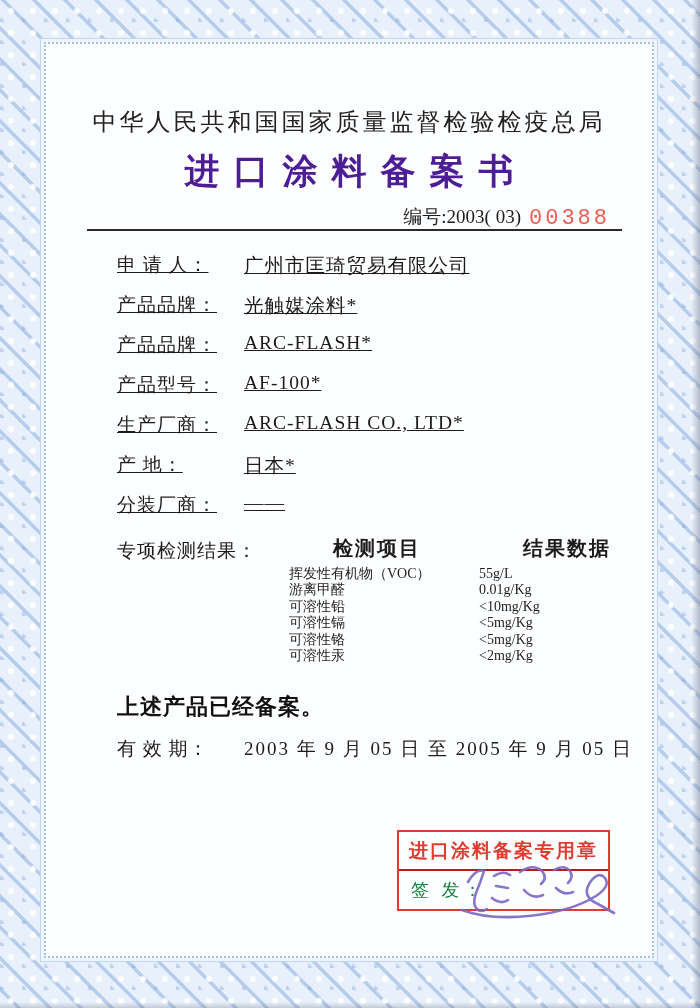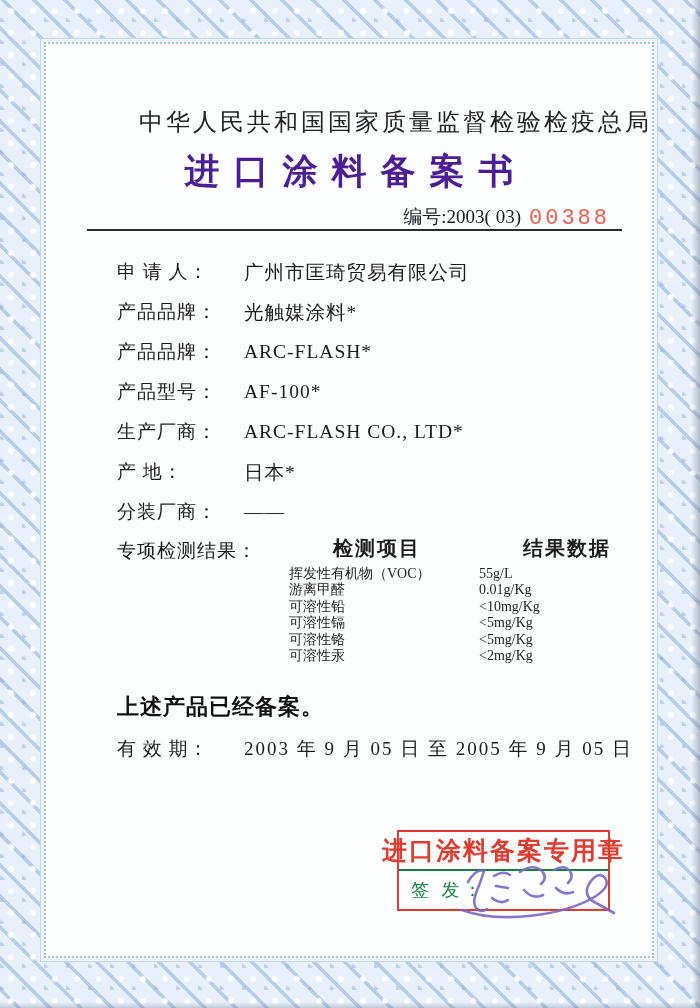--- a/index.html
+++ b/index.html
@@ -29,41 +29,41 @@
 
   
   .sheet {
     position:absolute; left:44px; top:42px; right:46px; bottom:50px;
     background:#fdfeff;
     border:2px dotted #9fc6d6;
     box-shadow:0 0 0 3px #eef5fc, 0 0 0 4px #c2d6ef;
   }
 
   .authority {
-    position:absolute; top:62px; left:0; right:0; text-align:right;
+    position:absolute; top:62px; left:0; right:0; text-align:center;
     font-size:24px; letter-spacing:3px; color:#222; white-space:nowrap;
   }
   .doc-title {
     position:absolute; top:104px; left:0; right:0; text-align:center;
     font-size:35px; font-weight:bold; letter-spacing:14px; padding-left:14px;
     color:#4c1d95;
   }
   .serial-row {
     position:absolute; top:160px; right:42px; font-size:19px; white-space:nowrap;
   }
   .serial-num {
     font-family:"Liberation Mono", monospace; font-size:22px; letter-spacing:3px;
     margin-left:8px; vertical-align:-1px;
   }
   .rule {
     position:absolute; top:185px; left:41px; width:535px; height:2px; background:#2a2a2a;
   }
 
   .fields { position:absolute; top:208px; left:71px; right:20px; }
-  .field-row { display:flex; align-items:center; height:40px; font-size:19px; }
+  .field-row { display:flex; height:40px; font-size:19px;text-decoration:underline; }
   .field-label { width:127px; flex:0 0 127px; letter-spacing:1px; }
   .field-value { font-size:19.5px; letter-spacing:1px; }
 
   .test-section { position:absolute; top:491px; left:71px; right:20px; display:flex; }
   .test-label { width:172px; flex:0 0 172px; font-size:19px; padding-top:3px; letter-spacing:1px; }
   .test-table { flex:1; }
   .test-head { display:flex; font-weight:bold; font-size:20px; margin-bottom:4px; }
   .th-item { width:190px; flex:0 0 190px; letter-spacing:2px;margin-left:44px; }
   .th-result { letter-spacing:2px; }
   .test-row { display:flex; font-size:14px; line-height:16.4px; }
@@ -78,23 +78,23 @@
   .validity-row .field-label { width:127px; flex:0 0 127px; }
   .validity-value { letter-spacing:2px; }
   .issuer-row { position:absolute; top:726px; left:71px; display:flex; font-size:19px; }
   .issuer-row .field-label { width:140px; flex:0 0 140px; }
 
   .stamp {
     position:absolute; left:351px; top:786px; width:213px; height:81px;
     border:2px solid #e03b2f;
   }
   .stamp-title {
-    height:39px; border-bottom:2px solid #15803d; display:flex;
+    height:39px; border-bottom:2px solid #b91c1c; display:flex;
     align-items:center; justify-content:center;
-    color:#e03b2f; font-weight:bold; font-size:25px; letter-spacing:2px;
+    color:#e03b2f; font-weight:bold; font-size:19px; letter-spacing:2px;
     white-space:nowrap;
   }
   .stamp-sign-row {
     height:38px; display:flex; align-items:center; padding-left:12px;
     color:#15803d; font-size:18px; letter-spacing:4px;
   }
   .signature {
     position:absolute; left:55px; top:26px; width:185px; height:78px;
     overflow:visible; pointer-events:none;
   }

